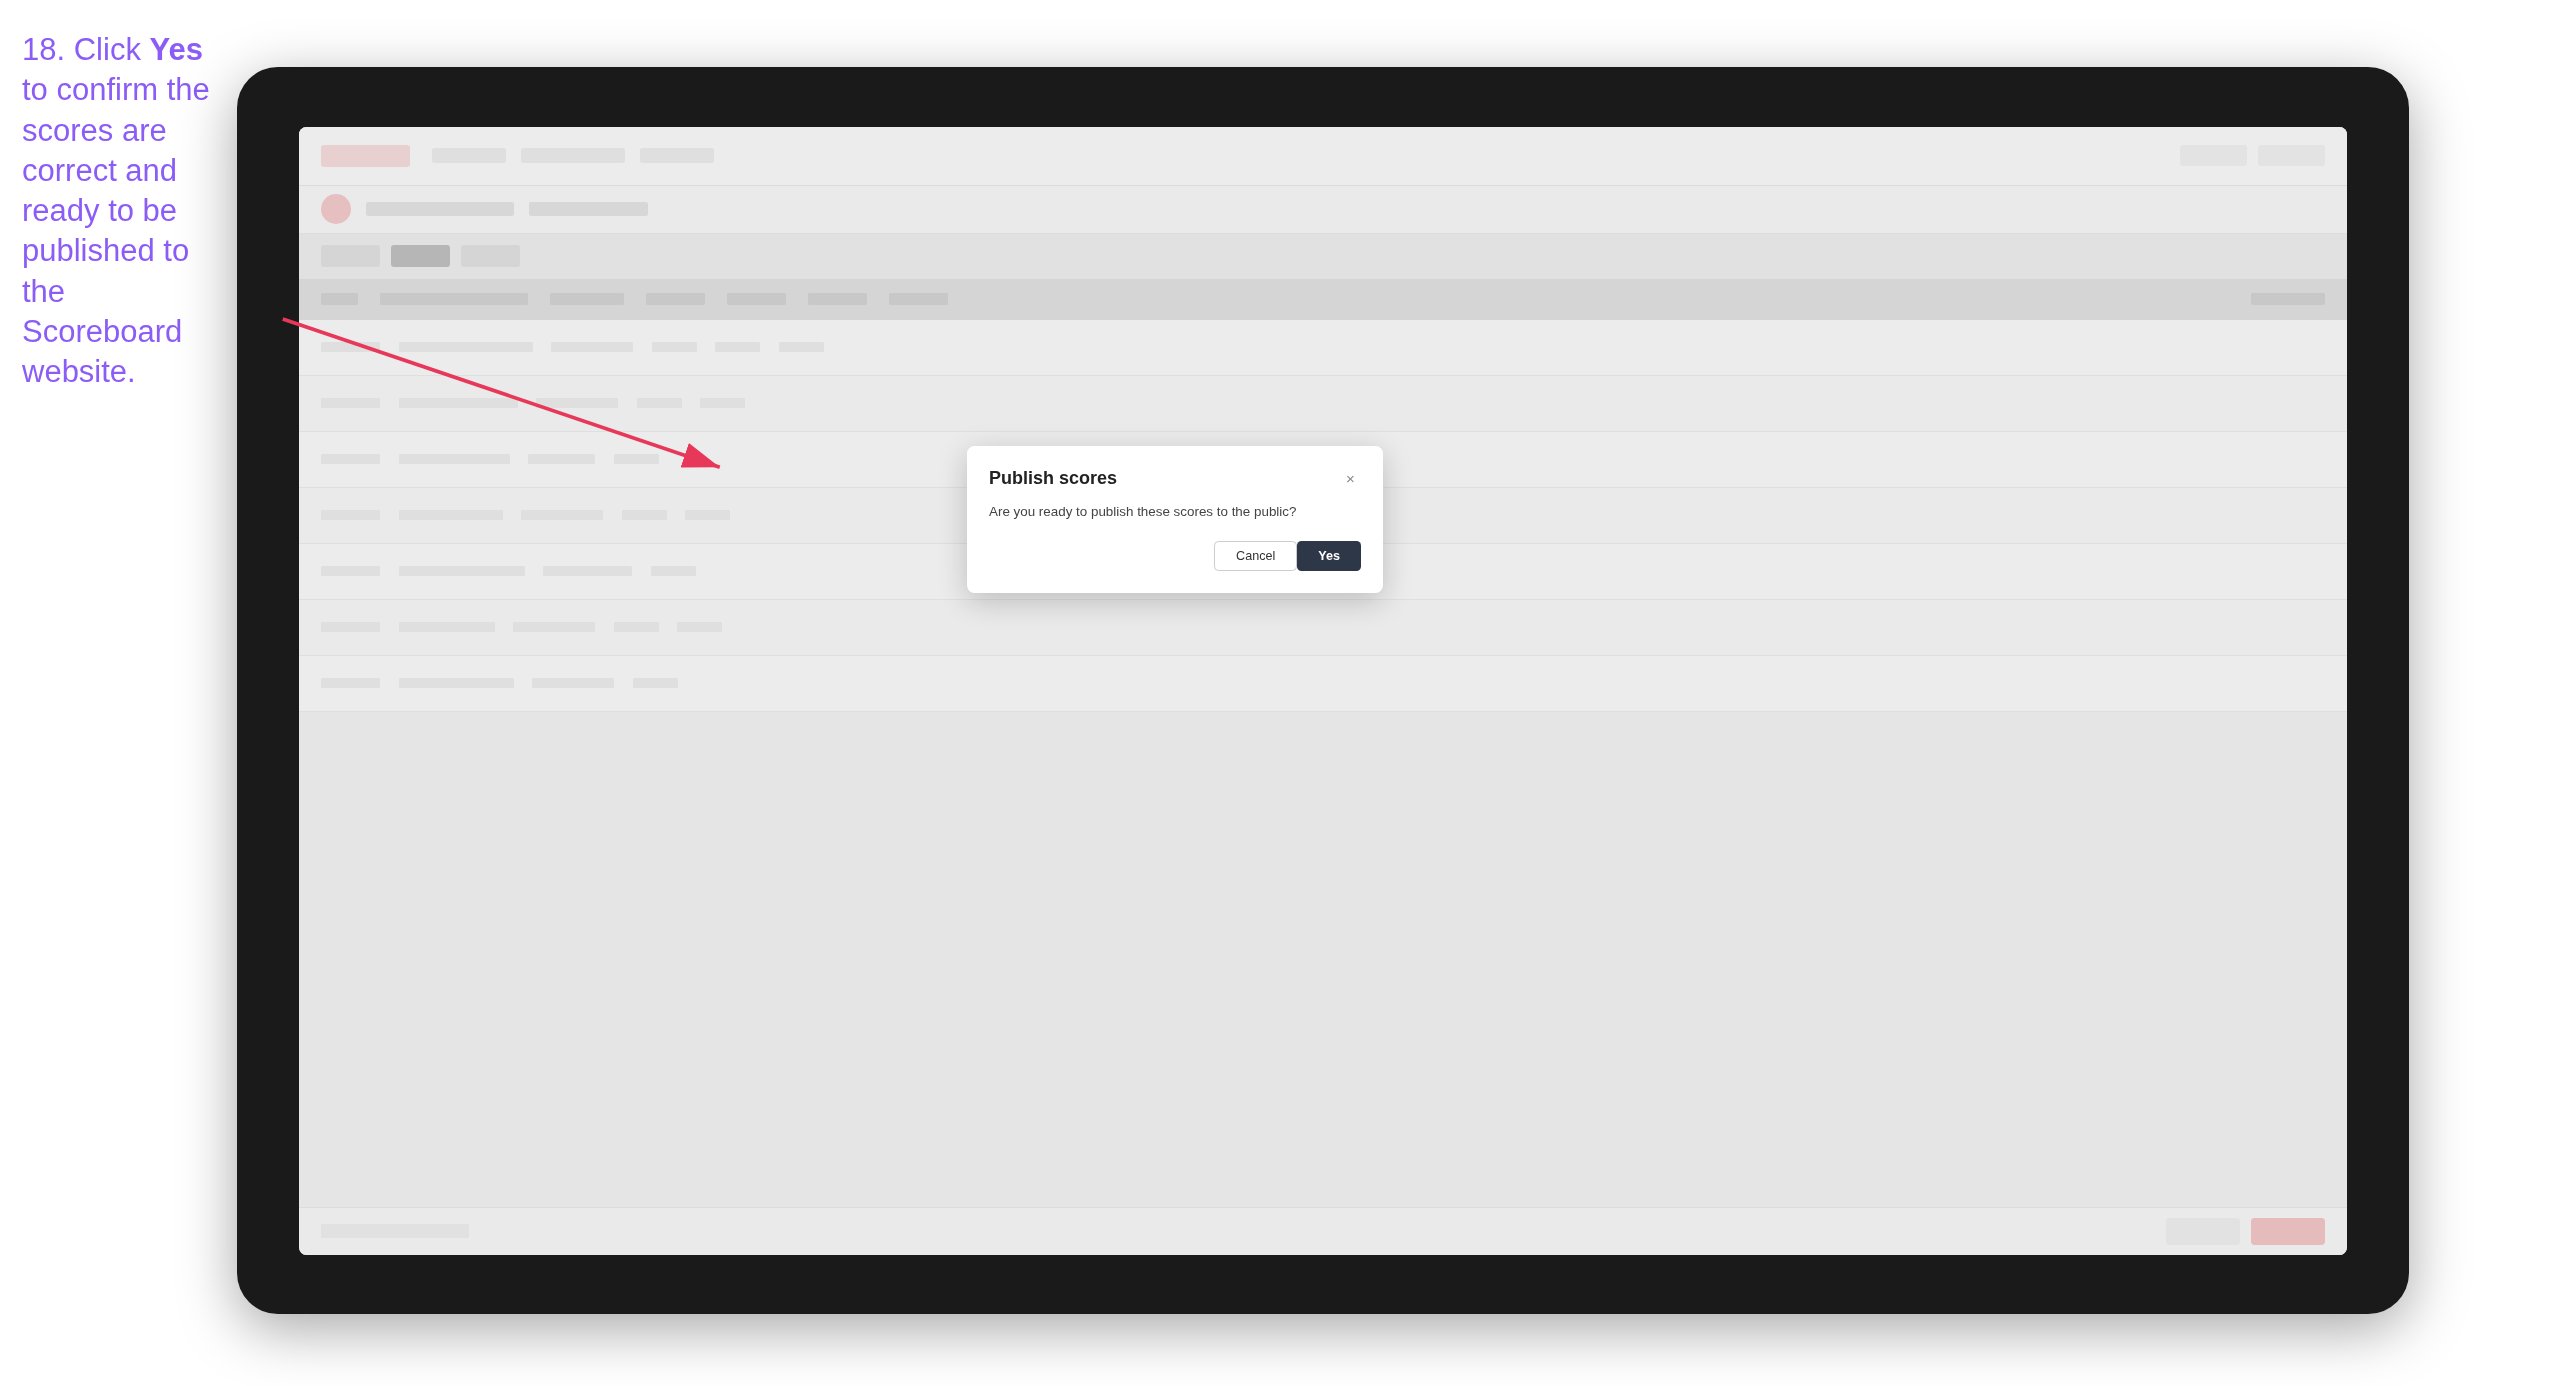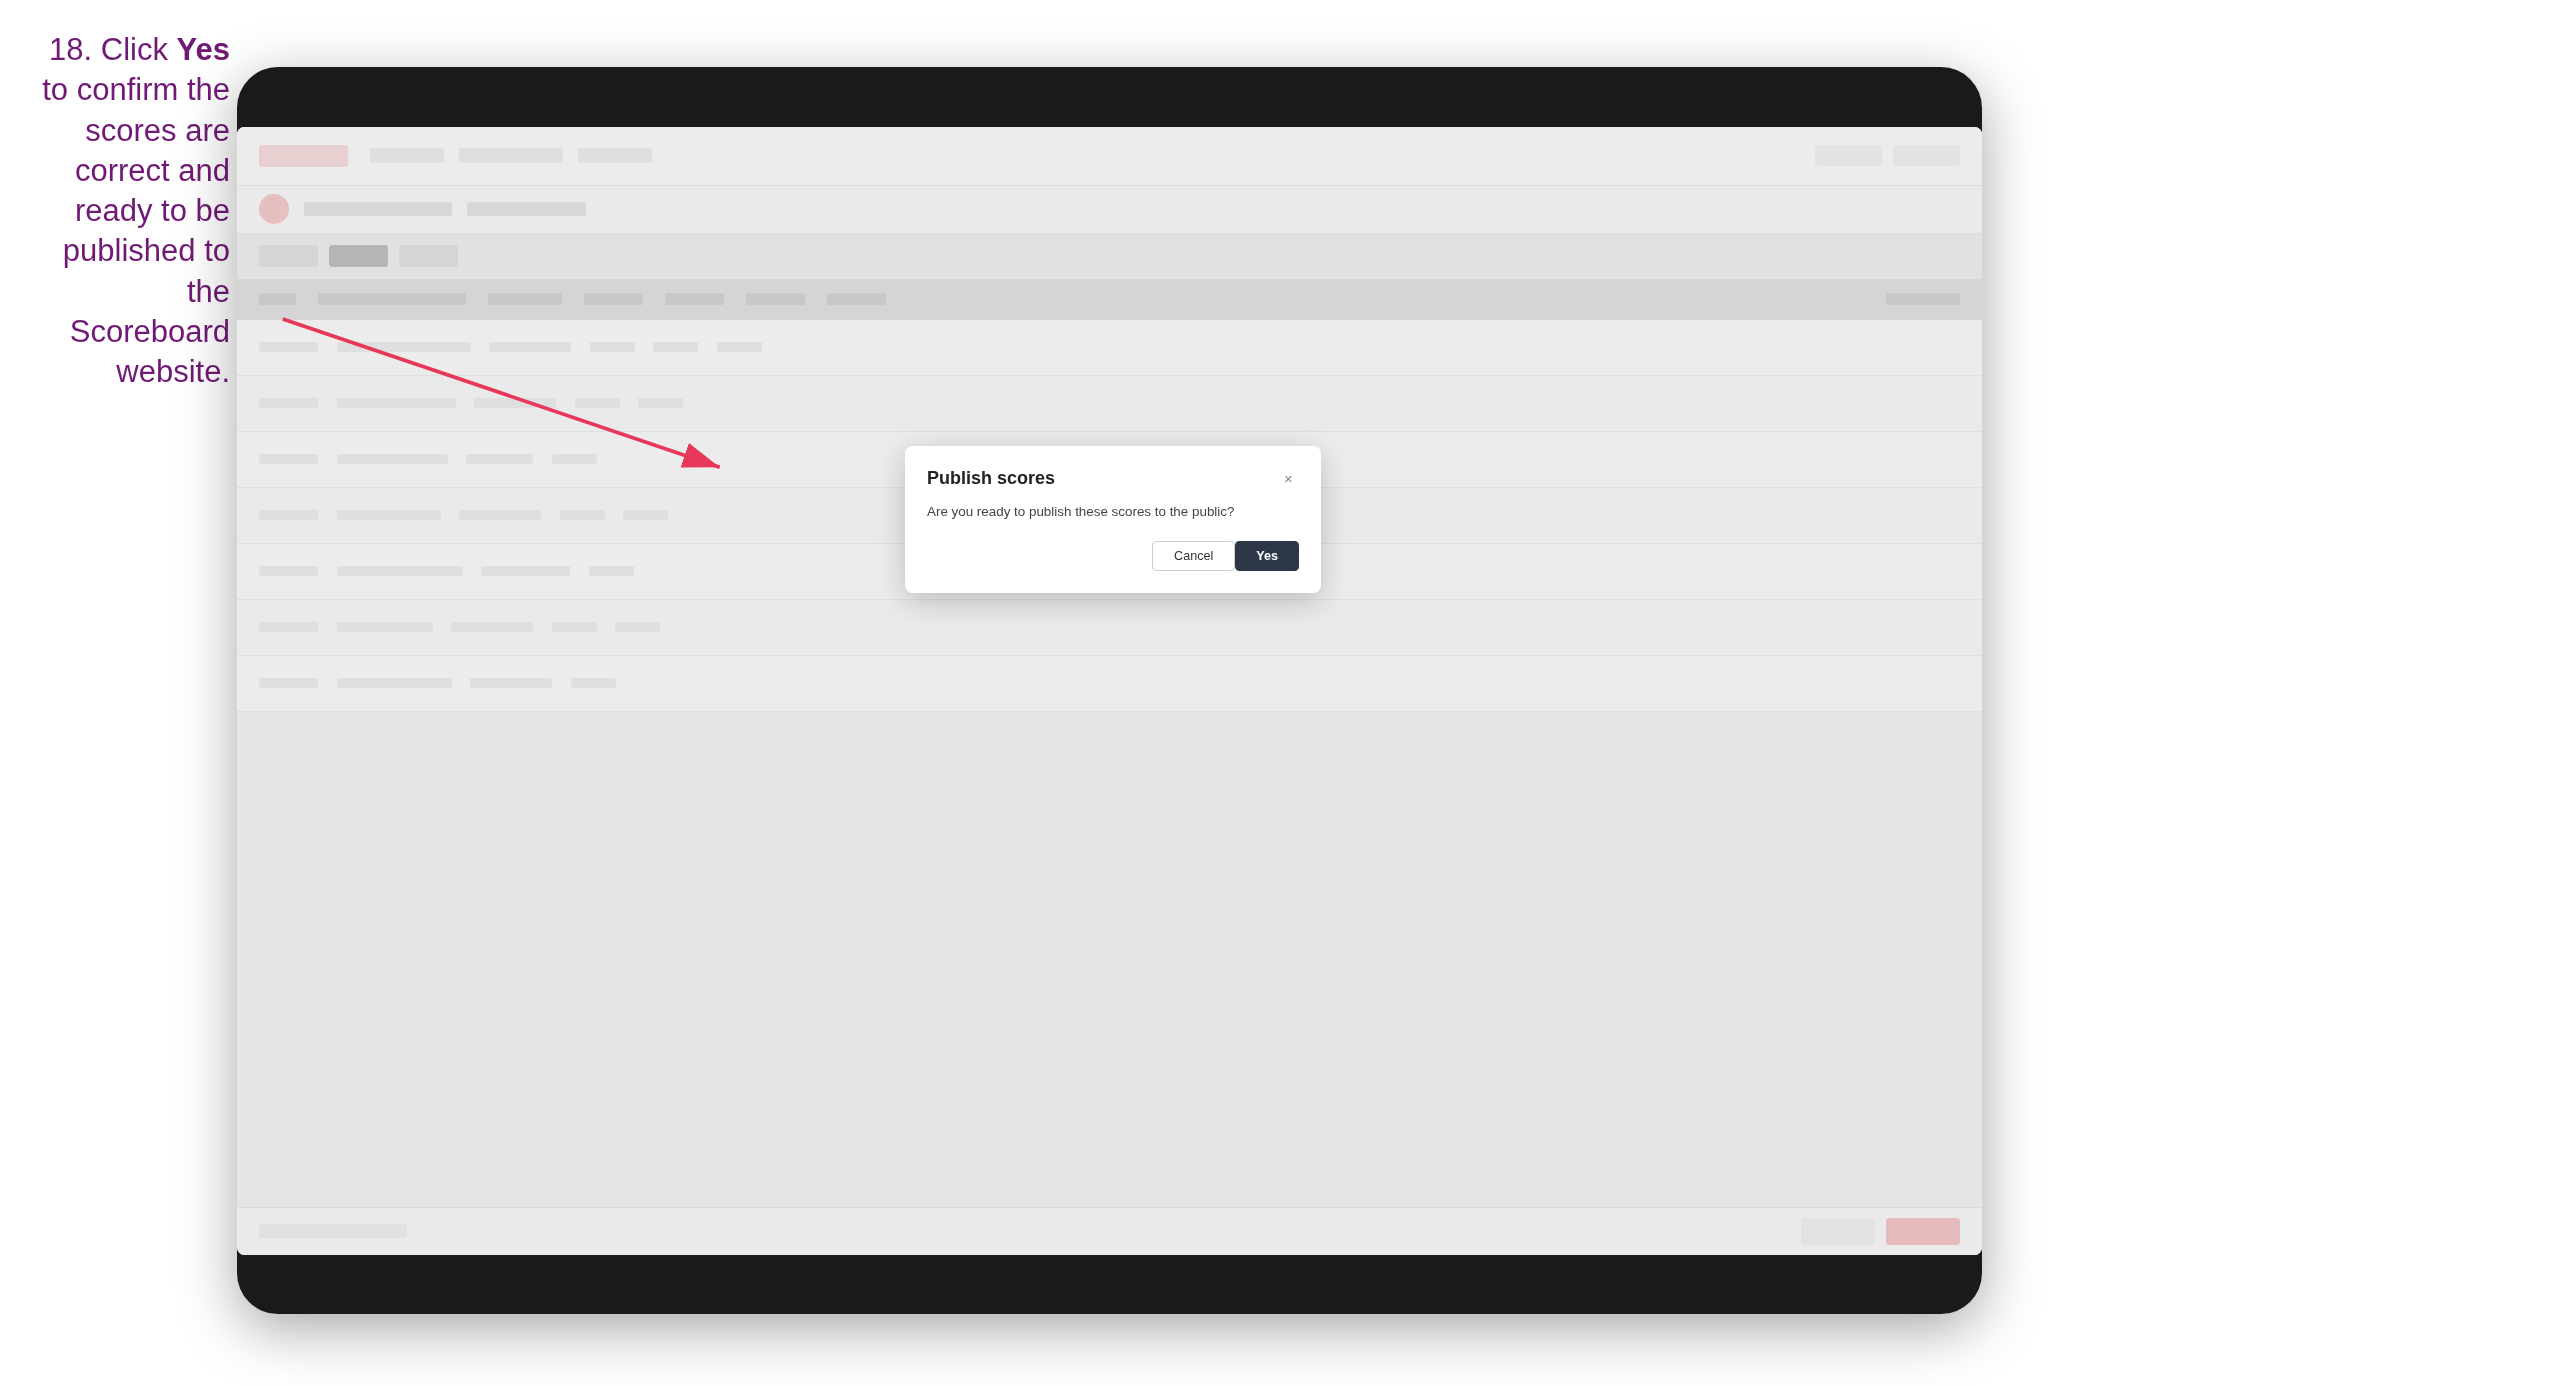--- a/index.html
+++ b/index.html
@@ -14,34 +14,33 @@
     }
 
     
     .instruction-text {
       position: absolute;
       top: 30px;
       left: 22px;
       width: 208px;
       font-size: 31px;
       line-height: 1.3;
-      color: #701a75;
-      text-align: right;
+      color: #8b5cf6;
     }
 
     .instruction-text strong {
       font-weight: 700;
     }
 
     
     .tablet-frame {
       position: absolute;
       top: 67px;
       left: 237px;
-      width: 1745px;
+      width: 2172px;
       height: 1247px;
       background: #1a1a1a;
       border-radius: 41px;
       box-shadow: 0 15px 59px rgba(0,0,0,0.35);
       display: flex;
       align-items: center;
       justify-content: center;
     }
 
     .tablet-screen {

